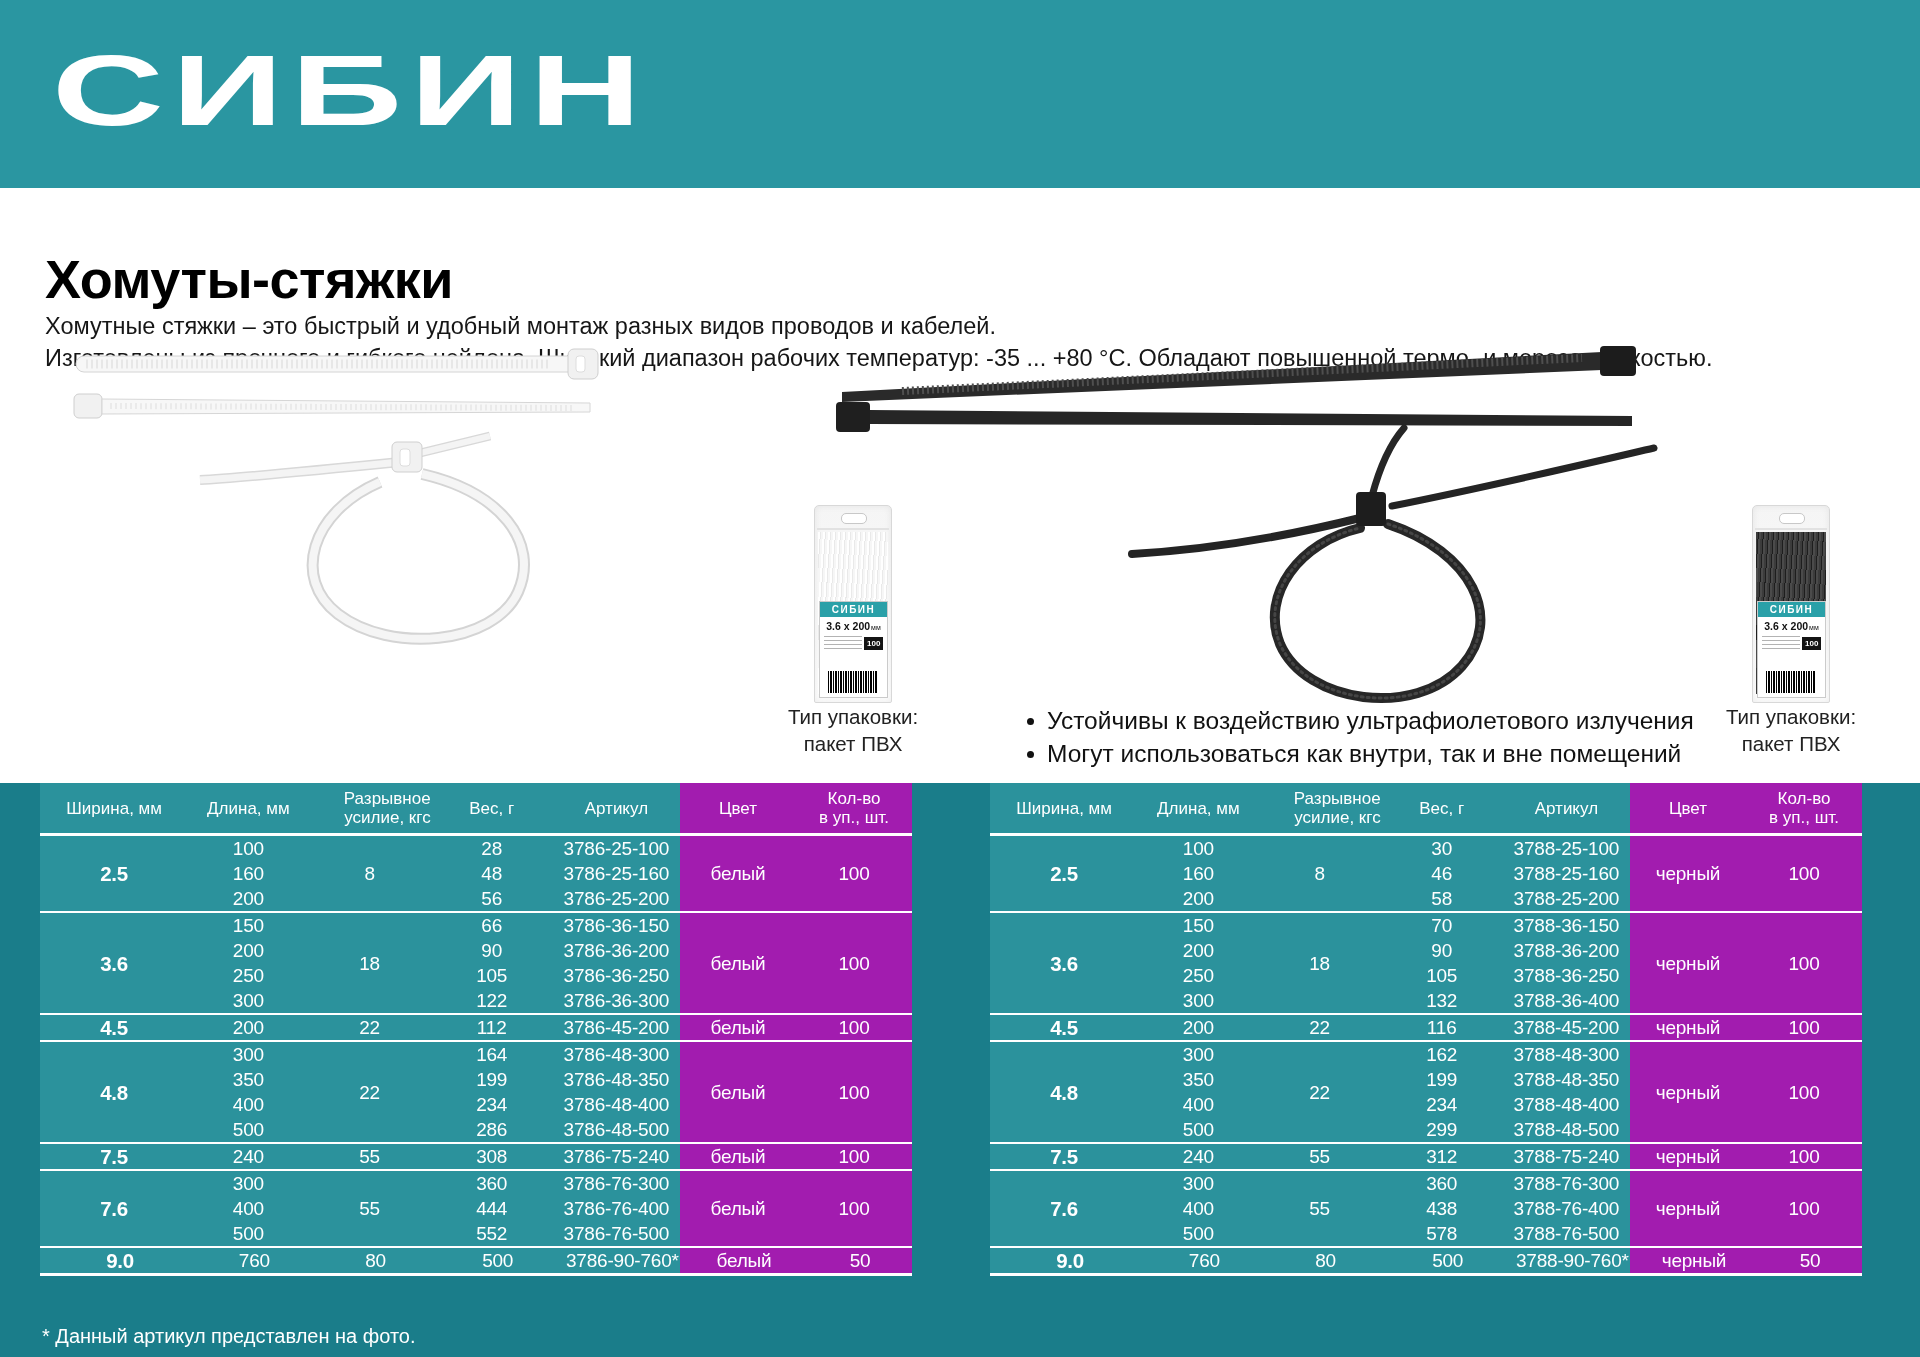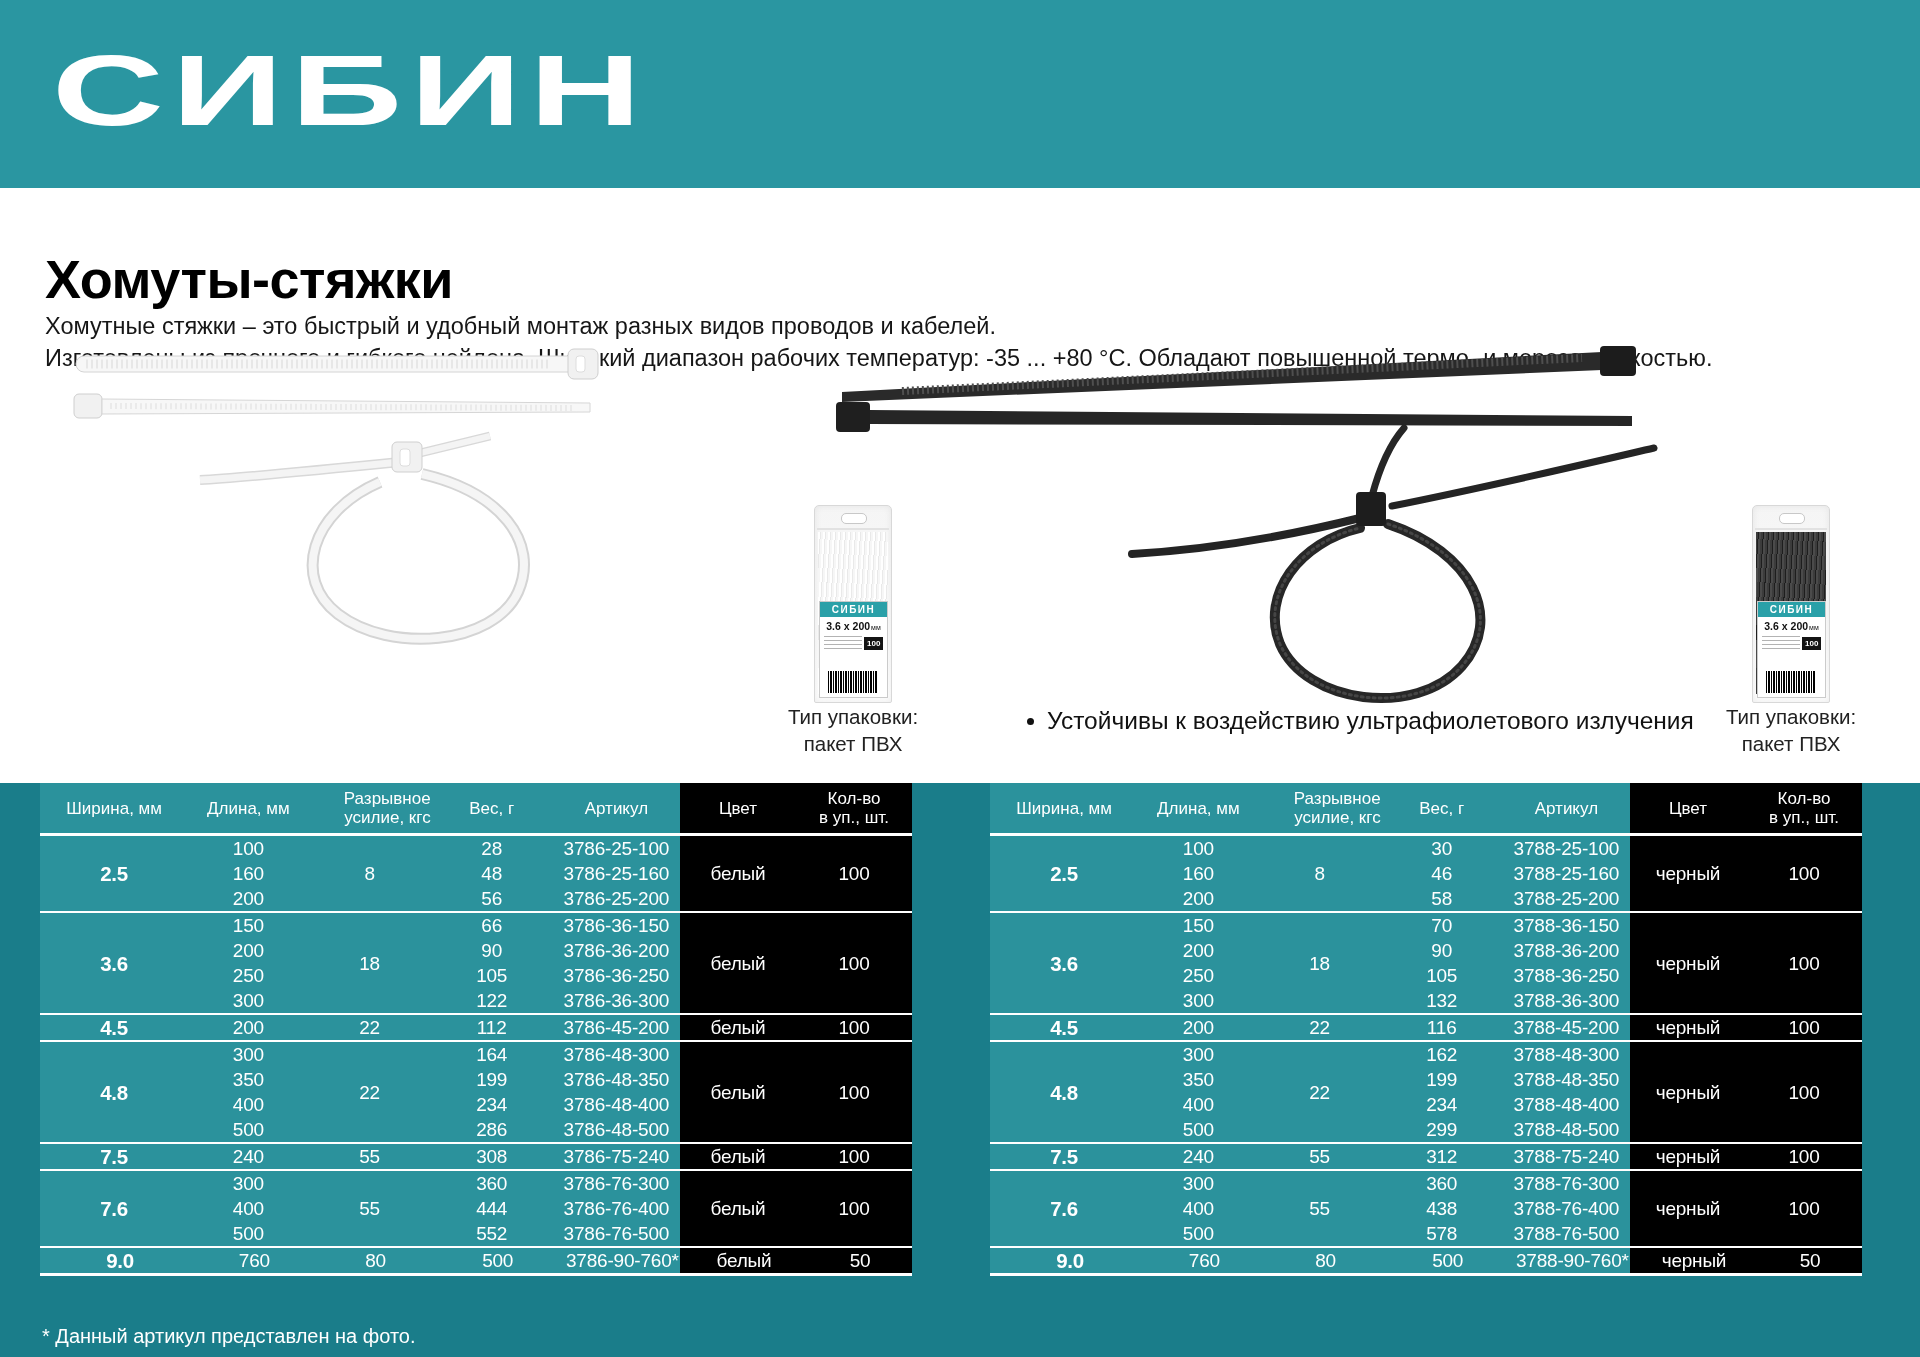--- a/index.html
+++ b/index.html
@@ -50,21 +50,21 @@
   .cap-white{left:783px;top:703px;} .cap-black{left:1721px;top:703px;}
 
   
   .band{left:0;top:783px;width:1920px;height:574px;background:#1A7D8A;}
   .spec-table{position:absolute;top:0;width:872px;border-collapse:collapse;table-layout:fixed;color:#fff;}
   .t-white{left:40px;} .t-black{left:990px;}
   .spec-table th{background:#2B929C;font-weight:400;font-size:17px;height:50px;line-height:19px;
                  border-bottom:3px solid #fff;padding:0;text-align:center;vertical-align:middle;}
   .spec-table td{background:#2B929C;text-align:center;font-size:19px;height:25px;line-height:25px;
                  padding:0;vertical-align:middle;letter-spacing:-0.2px;}
-  .spec-table th.dark,.spec-table td.dark{background:#000000;margin-left:31px;}
+  .spec-table th.dark,.spec-table td.dark{background:#a21caf;margin-left:31px;}
   .spec-table td.wcol{font-weight:700;font-size:20.5px;}
   .spec-table tr.group-start td{border-top:2px solid #fff;}
   .spec-table tbody tr:last-child td{border-bottom:3px solid #fff;padding-left:12px;}
   .spec-table th:nth-child(1){width:17%;}
   .spec-table th:nth-child(2){width:13.8%;}
   .spec-table th:nth-child(3){width:14%;text-align:right;}
   .spec-table th:nth-child(4){width:14%;}
   .spec-table th:nth-child(5){width:14.6%;}
   .spec-table th:nth-child(6){width:13.3%;}
   .spec-table th:nth-child(7){width:13.3%;}
@@ -122,20 +122,21 @@
     <path d="M528,182 C440,204 370,214 300,218" stroke="#242424" stroke-width="8"></path>
     <path d="M560,170 C660,150 770,124 822,112" stroke="#242424" stroke-width="7"></path>
     <path d="M556,188 C640,216 672,282 630,330 C584,382 474,368 448,308 C428,258 468,206 528,192" stroke="#272727" stroke-width="10"></path>
     <path d="M556,188 C640,216 672,282 630,330 C584,382 474,368 448,308 C428,258 468,206 528,192" stroke="#454545" stroke-width="3" stroke-dasharray="2 4"></path>
     <rect x="524" y="156" width="30" height="34" rx="4" fill="#1d1d1d"></rect>
   </g>
 </svg>
 
 <ul class="abs features">
   <li>Устойчивы к воздействию ультрафиолетового излучения</li>
+  <li>Могут использоваться как внутри, так и вне помещений</li>
 </ul>
 
 <div class="abs package pkg-white">
   <div class="bag"></div>
   <div class="bag-ties ties-white"></div>
   <div class="bag-weld"></div>
   <div class="bag-hole"></div>
   <div class="pkg-label">
     <div class="pkg-label-brand">СИБИН</div>
     <div class="pkg-label-size"><span>3.6 х 200</span><span class="unit">мм</span></div>
@@ -346,21 +347,21 @@
           <td>3788-36-200</td>
         </tr>
         <tr>
           <td>250</td>
           <td>105</td>
           <td>3788-36-250</td>
         </tr>
         <tr>
           <td>300</td>
           <td>132</td>
-          <td>3788-36-300</td>
+          <td>3788-36-400</td>
         </tr>
         <tr class="group-start">
           <td class="wcol">4.5</td>
           <td>200</td>
           <td>22</td>
           <td>116</td>
           <td>3788-45-200</td>
           <td class="dark">черный</td>
           <td class="dark">100</td>
         </tr>

